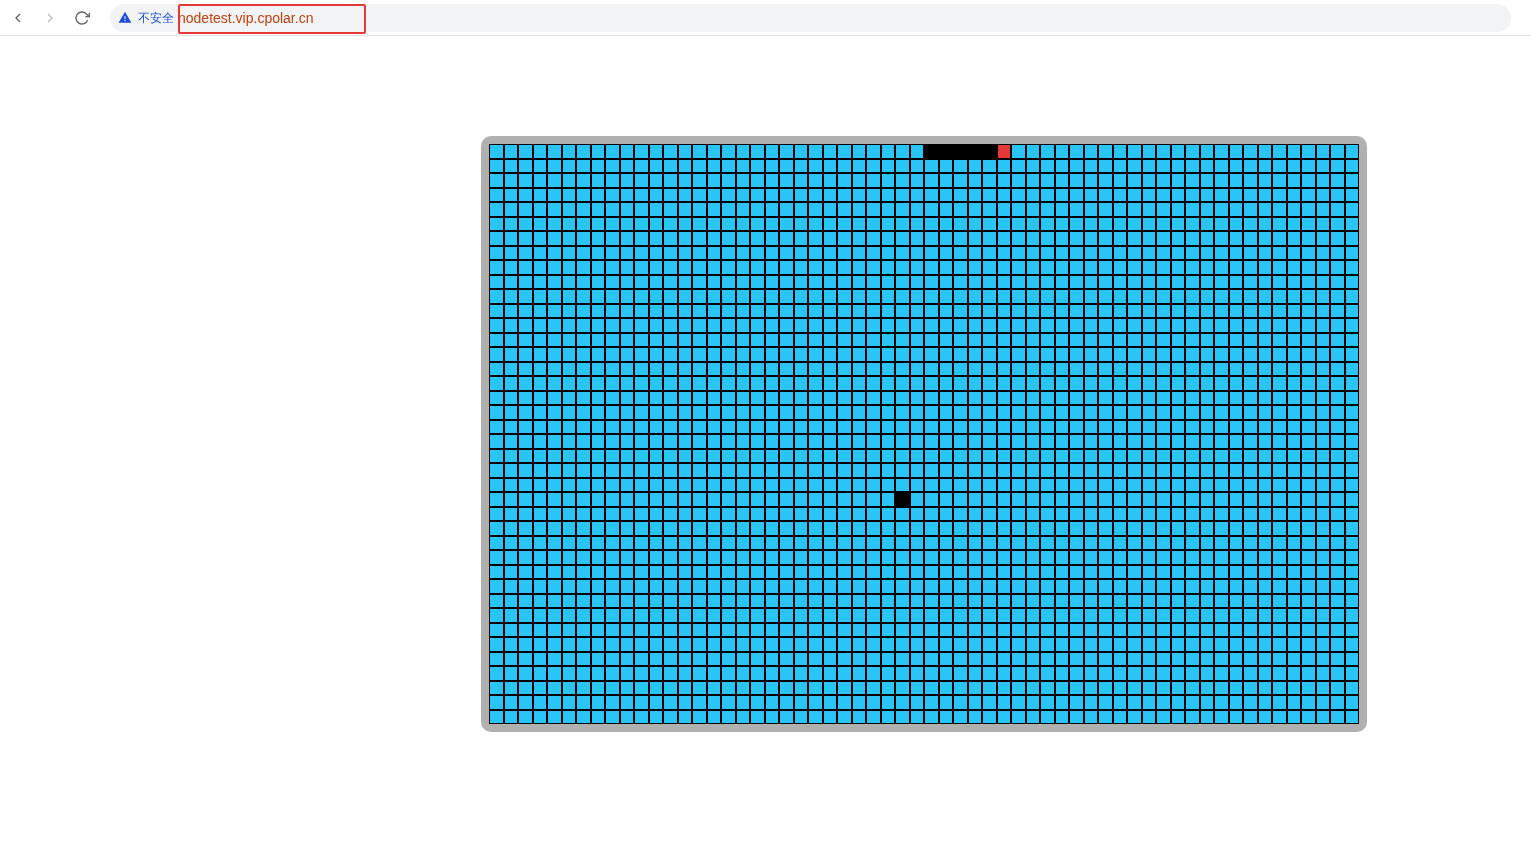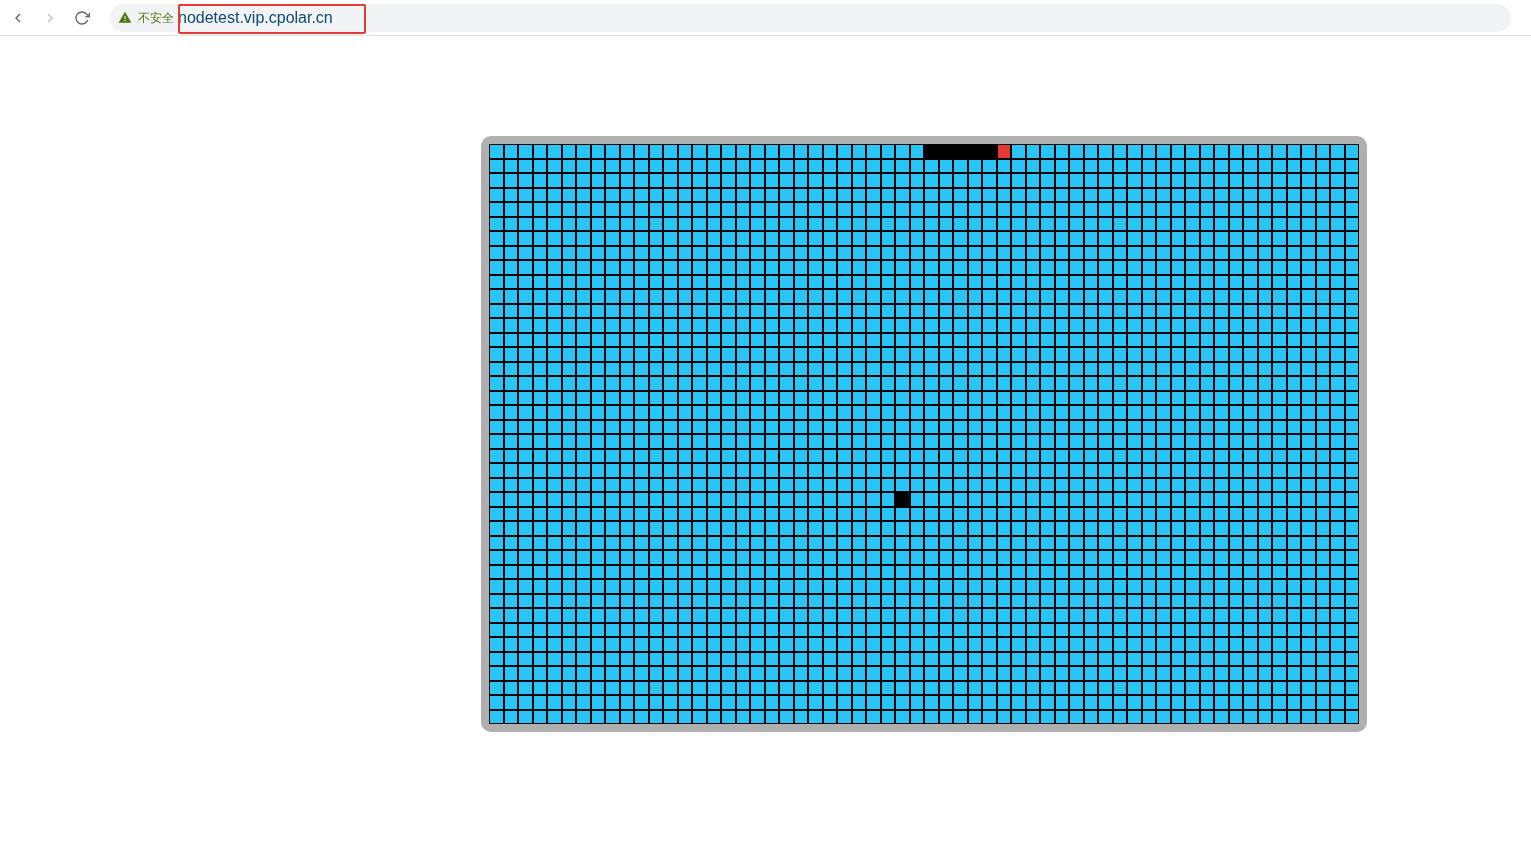--- a/index.html
+++ b/index.html
@@ -42,37 +42,37 @@
     .address-bar-wrap {
       flex: 1;
       margin-left: 20px;
       margin-right: 10px;
       position: relative;
     }
     .security-badge {
       display: flex;
       align-items: center;
       gap: 6px;
-      color: #4d7c0f;
+      color: #1d4ed8;
       font-size: 12px;
       position: absolute;
       left: 8px;
       top: 50%;
       transform: translateY(-50%);
       z-index: 2;
     }
     .address-bar {
       height: 28px;
       background: #f1f3f4;
       border-radius: 14px;
       display: flex;
       align-items: center;
       padding-left: 68px;
-      font-size: 16px;
-      color: #0c4a6e;
+      font-size: 14px;
+      color: #c2410c;
       width: 100%;
     }
     .highlight-box {
       position: absolute;
       border: 2px solid #e53935;
       border-radius: 2px;
       left: 178px;
       top: 4px;
       width: 188px;
       height: 30px;

